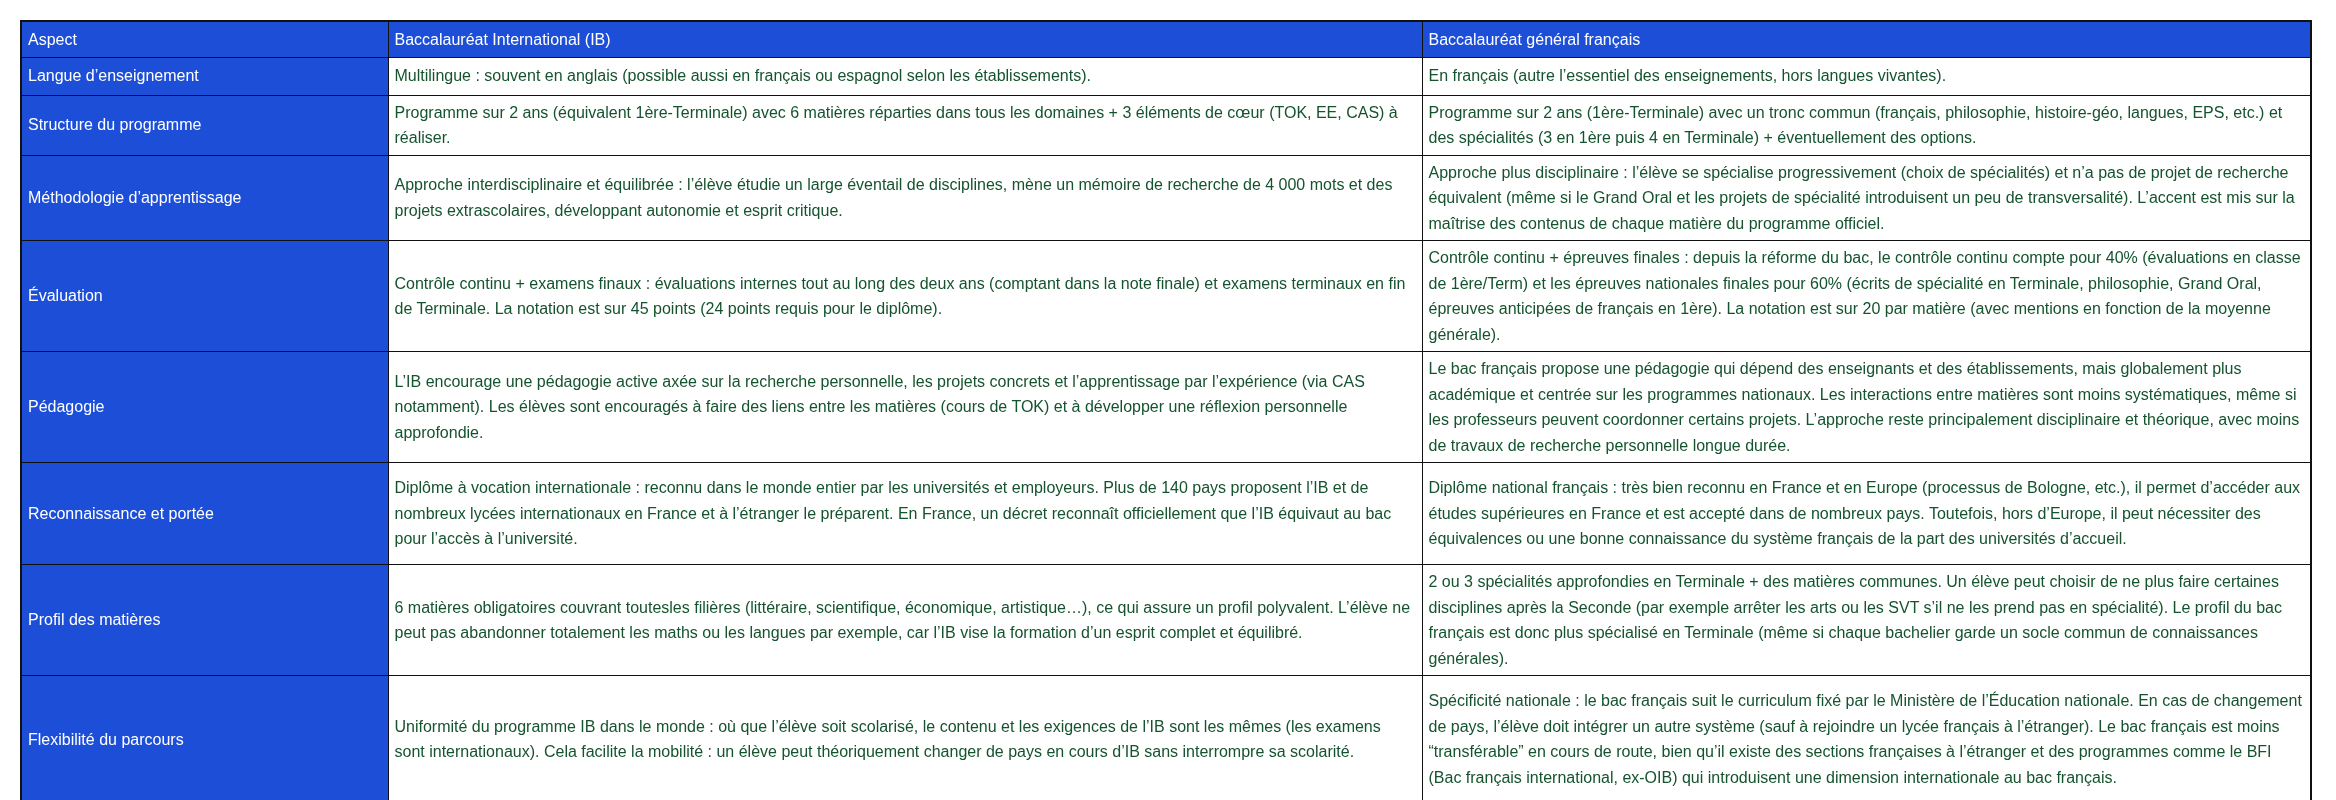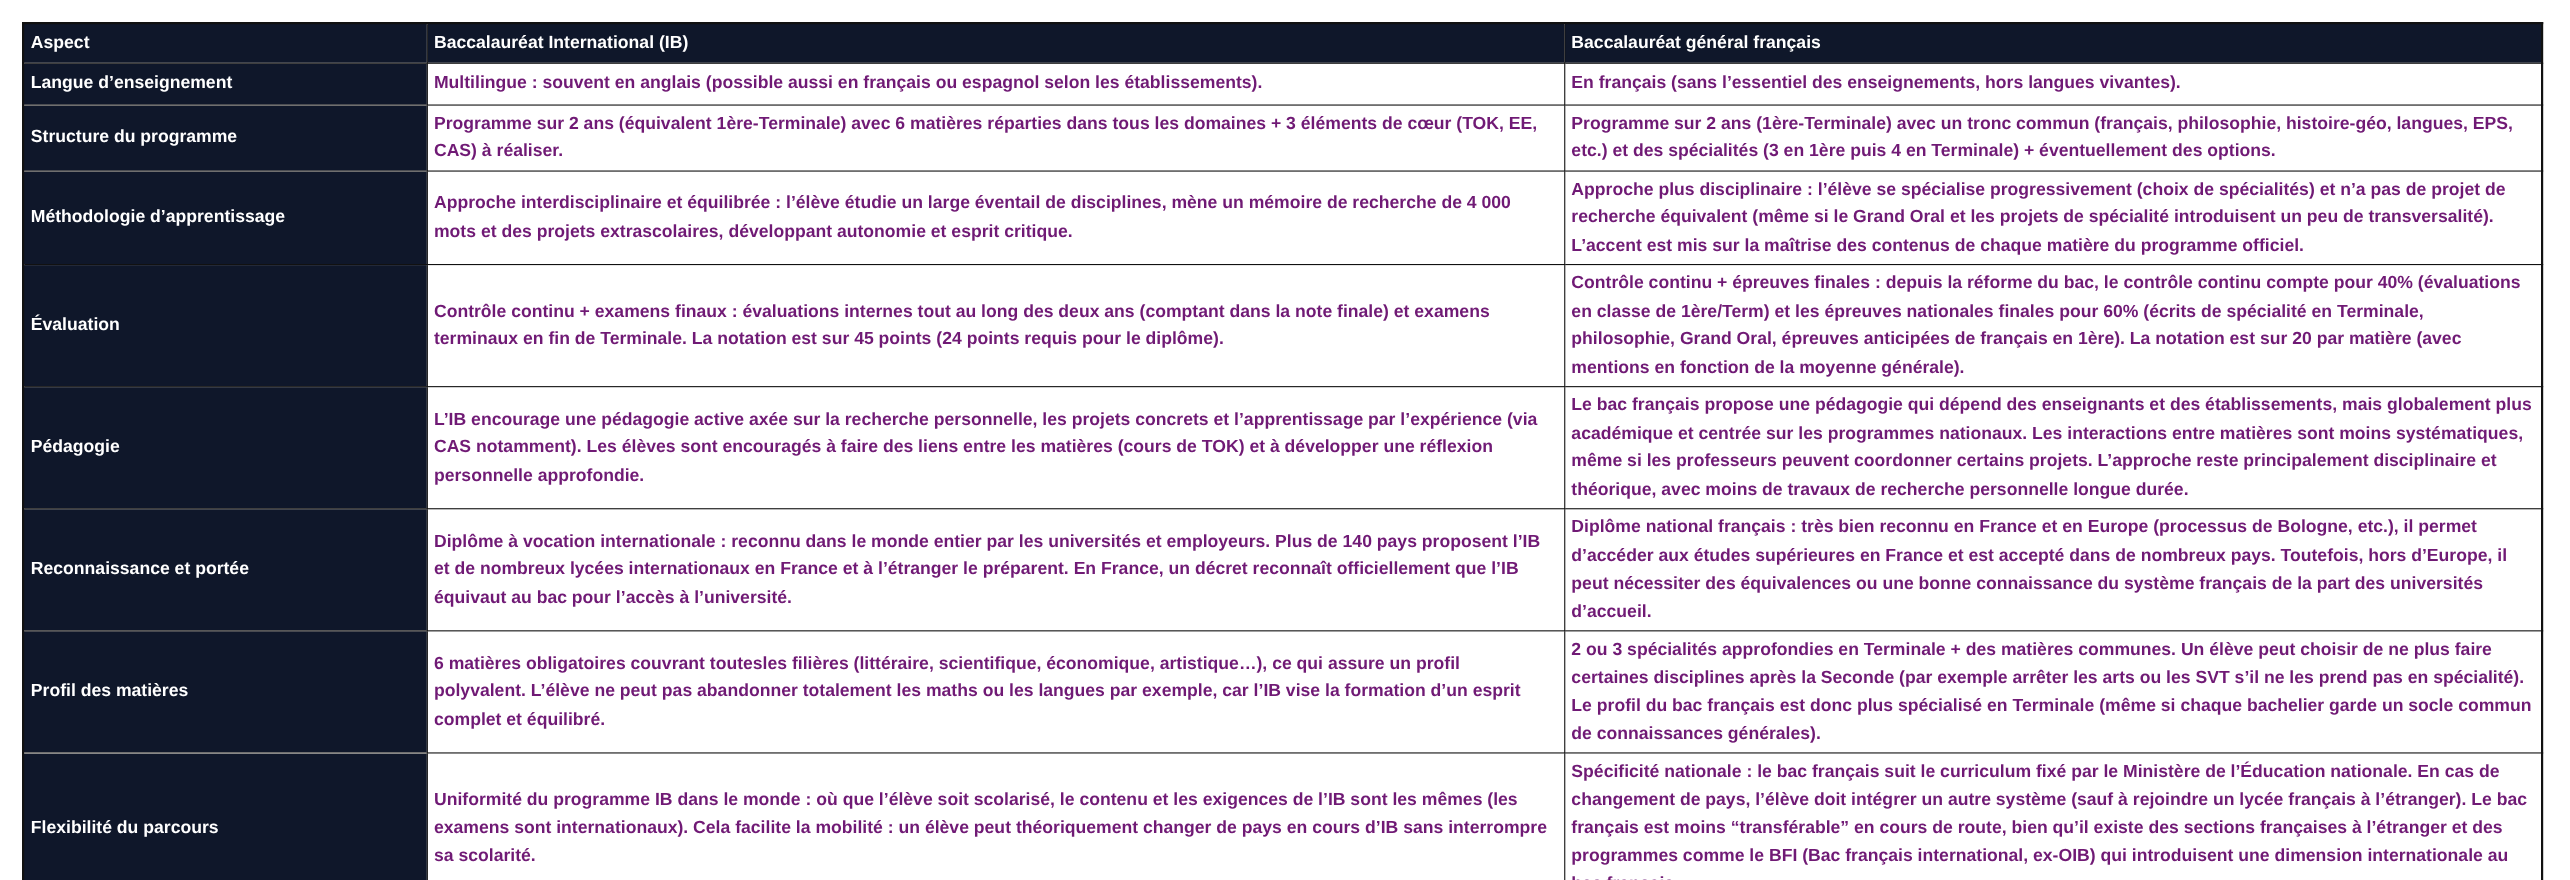--- a/index.html
+++ b/index.html
@@ -35,28 +35,28 @@
     text-align: left;
     font-size: 16px;
     line-height: 25.5px;
     padding: 4px 8px 4px 6px;
     overflow: hidden;
     word-wrap: break-word;
   }
   
   table.compare th,
   table.compare td.aspect {
-    background: #0f172a;
+    background: #1d4ed8;
     color: #ffffff;
-    font-weight: bold;
+    font-weight: normal;
   }
   table.compare td.val {
     background: #ffffff;
-    color: #701a75;
-    font-weight: bold;
+    color: #14532d;
+    font-weight: normal;
   }
   tr.rh  { height: 36px; }
   tr.r0  { height: 38px; margin-left: 48px; }
   tr.r1  { height: 53px; margin-top: 22px; }
   tr.r2  { height: 84px; }
   tr.r3  { height: 102px; }
   tr.r4  { height: 109px; }
   tr.r5  { height: 102px; }
   tr.r6  { height: 110px; }
   tr.r7  { height: 128px; }
@@ -75,21 +75,21 @@
       <tr class="rh">
         <th>Aspect</th>
         <th>Baccalauréat International (IB)</th>
         <th>Baccalauréat général français</th>
       </tr>
     </thead>
     <tbody>
       <tr class="r0">
         <td class="aspect">Langue d’enseignement</td>
         <td class="val">Multilingue : souvent en anglais (possible aussi en français ou espagnol selon les établissements).</td>
-        <td class="val">En français (sans l’essentiel des enseignements, hors langues vivantes).</td>
+        <td class="val">En français (autre l’essentiel des enseignements, hors langues vivantes).</td>
       </tr>
       <tr class="r1">
         <td class="aspect">Structure du programme</td>
         <td class="val">Programme sur 2 ans (équivalent 1ère-Terminale) avec 6 matières réparties dans tous les domaines + 3 éléments de cœur (TOK, EE, CAS) à réaliser.</td>
         <td class="val">Programme sur 2 ans (1ère-Terminale) avec un tronc commun (français, philosophie, histoire-géo, langues, EPS, etc.) et des spécialités (3 en 1ère puis 4 en Terminale) + éventuellement des options.</td>
       </tr>
       <tr class="r2">
         <td class="aspect">Méthodologie d’apprentissage</td>
         <td class="val">Approche interdisciplinaire et équilibrée : l’élève étudie un large éventail de disciplines, mène un mémoire de recherche de 4 000 mots et des projets extrascolaires, développant autonomie et esprit critique.</td>
         <td class="val">Approche plus disciplinaire : l’élève se spécialise progressivement (choix de spécialités) et n’a pas de projet de recherche équivalent (même si le Grand Oral et les projets de spécialité introduisent un peu de transversalité). L’accent est mis sur la maîtrise des contenus de chaque matière du programme officiel.</td>

